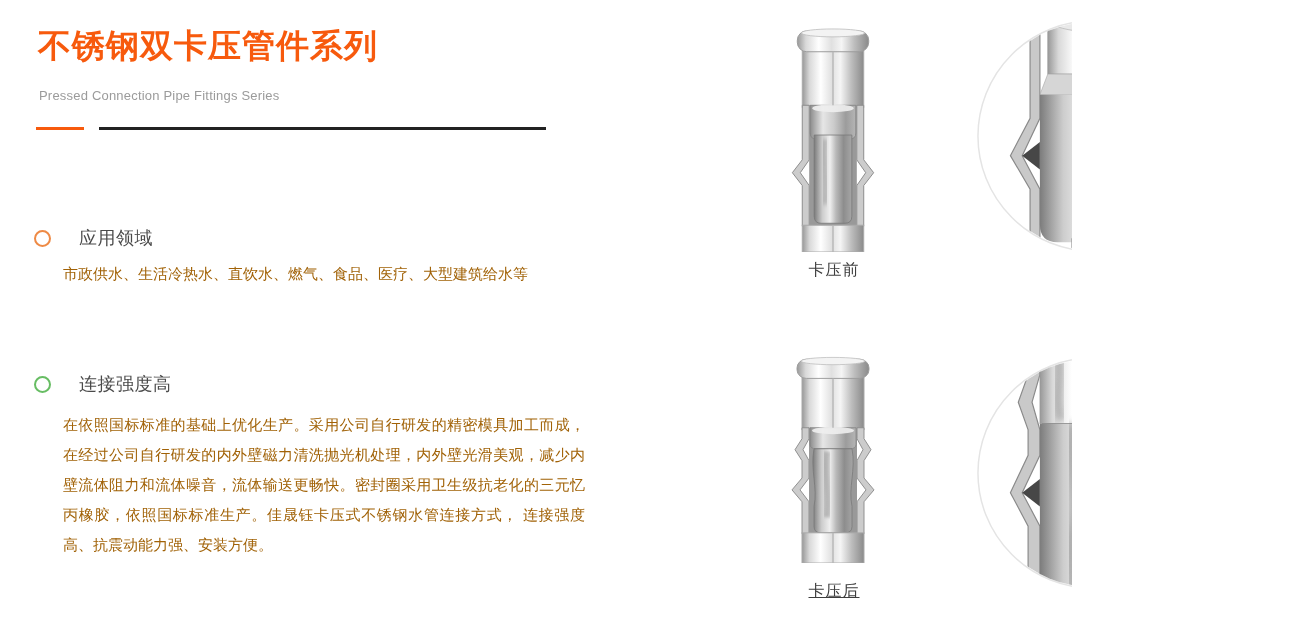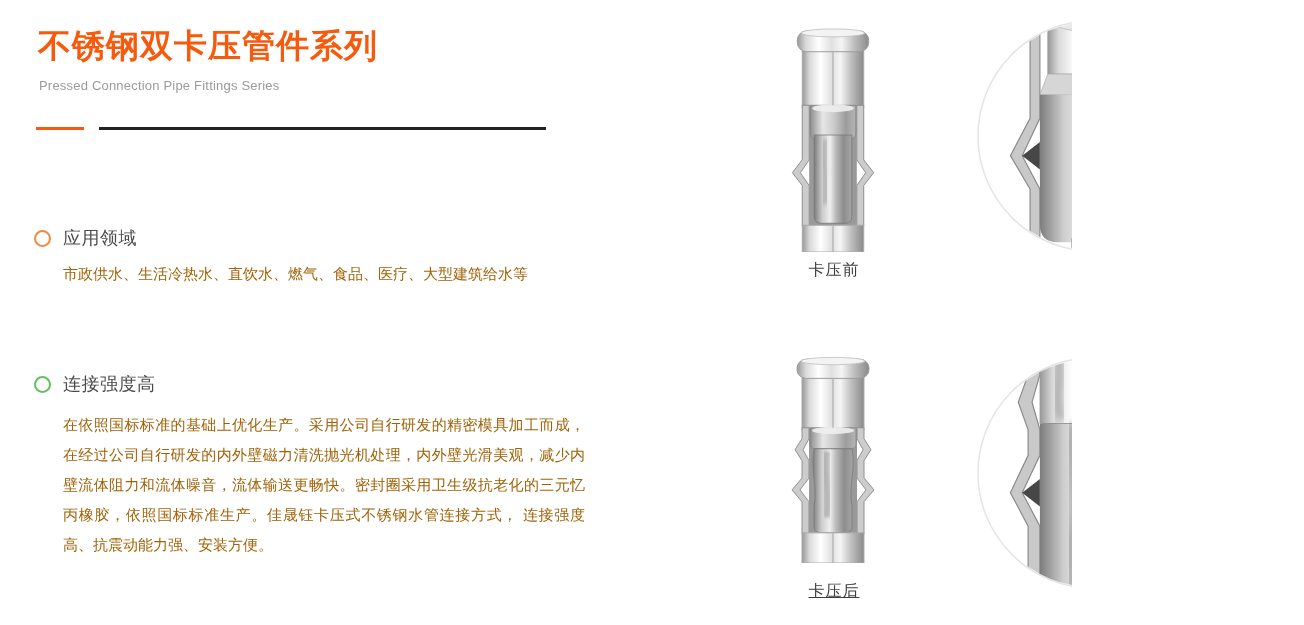--- a/index.html
+++ b/index.html
@@ -5,25 +5,25 @@
   :root{
     --accent:#f75a0d;
     --ddark:#222222;
   }
   *{margin:0;padding:0;box-sizing:border-box;}
   html,body{background:#ffffff;}
   body{font-family:"Liberation Sans","DejaVu Sans",sans-serif;}
   .page{position:relative;width:1072px;height:625px;background:#ffffff;overflow:hidden;}
 
   .title{position:absolute;left:38px;top:24px;font-size:33px;font-weight:bold;color:var(--accent);letter-spacing:1px;white-space:nowrap;}
-  .subtitle{position:absolute;left:39px;top:78px;font-size:13px;color:#9b9b9b;letter-spacing:.2px;}
+  .subtitle{position:absolute;left:39px;top:88px;font-size:13px;color:#9b9b9b;letter-spacing:.2px;}
   .divider-orange{position:absolute;left:36px;top:127px;width:48px;height:3px;background:var(--accent);}
   .divider-dark{position:absolute;left:99px;top:127px;width:447px;height:3px;background:var(--ddark);}
 
-  .section-head{position:absolute;left:34px;display:flex;align-items:center;gap:12px;}
+  .section-head{position:absolute;left:34px;display:flex;align-items:center;gap:28px;}
   .sec1-head{top:226px;}
   .sec2-head{top:372px;}
   .ring{width:17px;height:17px;border:2px solid #ee8a45;border-radius:50%;background:transparent;flex:0 0 auto;}
   .sec-title{font-size:18px;color:#4a4a4a;letter-spacing:.5px;}
 
   .body{position:absolute;left:63px;font-size:15px;color:#a16207;}
   .body1{top:262px;width:540px;line-height:24px;}
   .body2{top:410px;width:522px;line-height:30px;text-align:justify;}
 
   .fig{position:absolute;}

